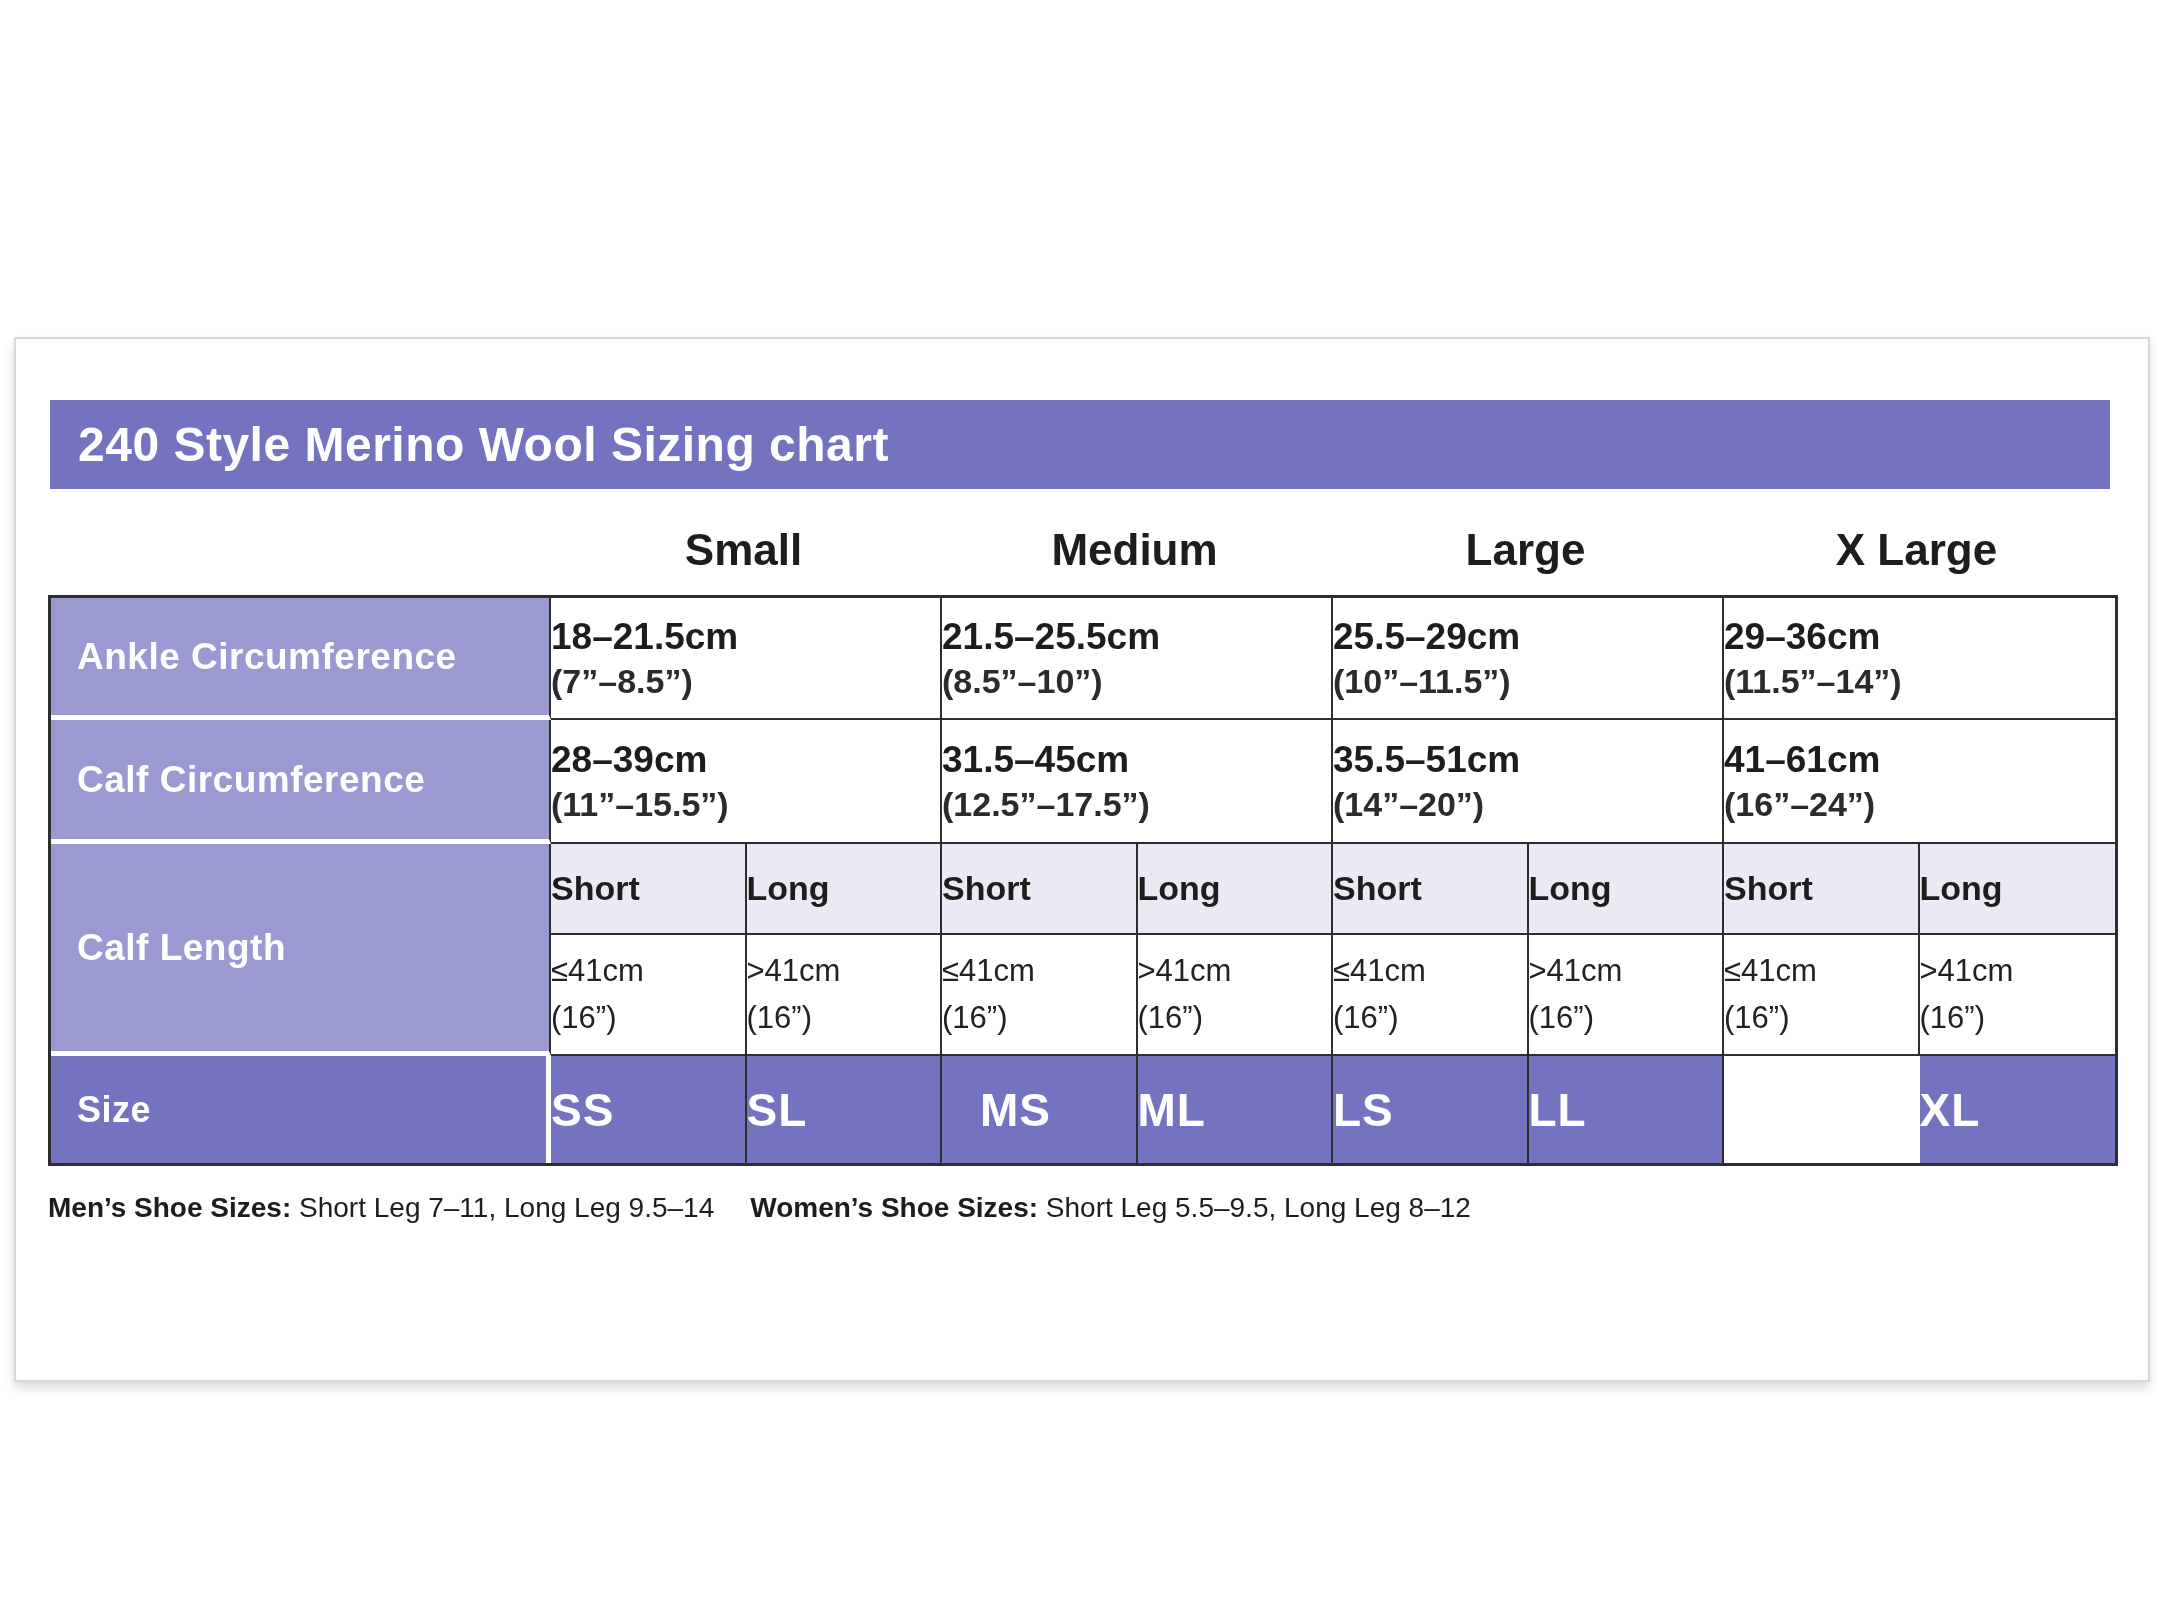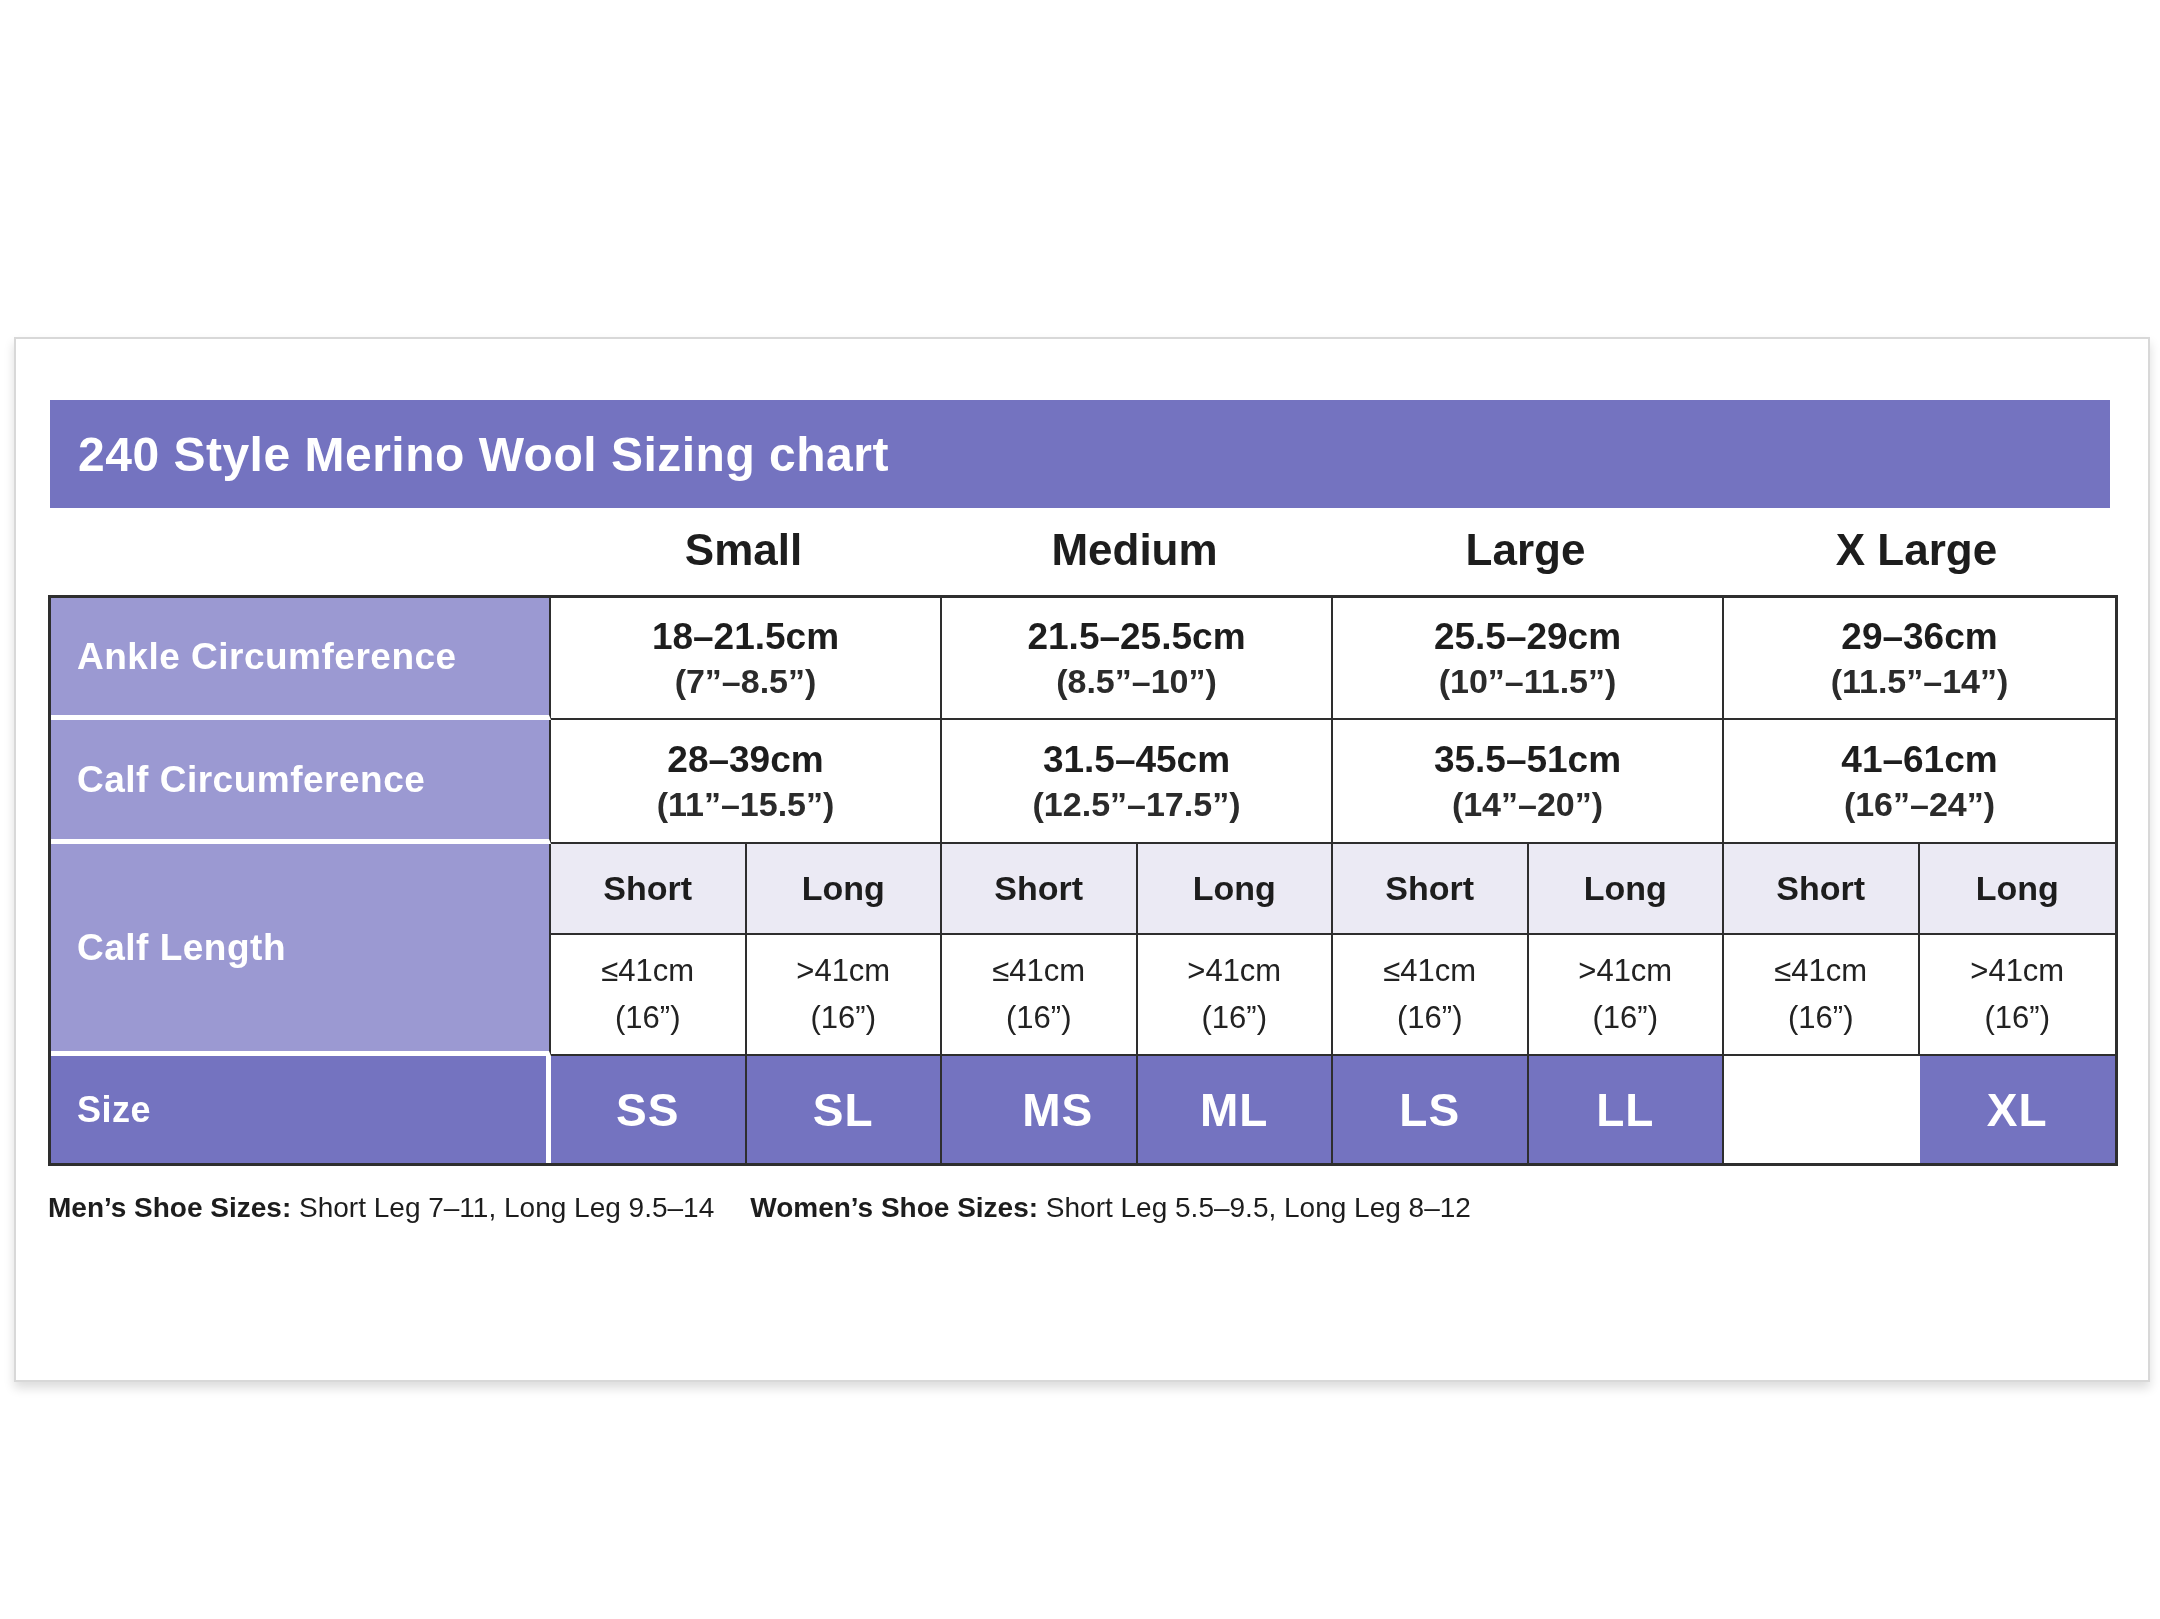--- a/index.html
+++ b/index.html
@@ -22,21 +22,21 @@
     position: absolute;
     left: 14px; top: 337px;
     width: 2136px; height: 1045px;
     background: #ffffff;
     border: 2px solid var(--card-border);
     box-shadow: 0 6px 10px rgba(0,0,0,0.14);
   }
   .title-bar {
     position: absolute;
     left: 50px; top: 400px;
-    width: 2060px; height: 108px;
+    width: 2060px; height: 89px;
     background: var(--header-purple);
     display: flex; align-items: center;
     padding-left: 28px;
   }
   .title-bar .title {
     color: #ffffff;
     font-size: 48px;
     font-weight: bold;
     letter-spacing: 0.5px;
   }
@@ -57,21 +57,21 @@
     display: grid;
     grid-template-columns: 500px repeat(8, 195.5px);
     grid-template-rows: 122px 124px 91px 121px 107px;
     border: 3px solid var(--border-dark);
     background: #ffffff;
   }
   .cell {
     border-right: 2px solid var(--border-dark);
     border-bottom: 2px solid var(--border-dark);
     display: flex; flex-direction: column;
-    align-items: center; justify-content: center;
+    align-items: flex-start; justify-content: center;
     color: var(--text-dark);
   }
   .last-col { border-right: none; }
   .last-row { border-bottom: none; }
   .rowhead {
     background: var(--row-purple);
     color: #ffffff;
     font-weight: bold;
     font-size: 37px;
     align-items: flex-start;

